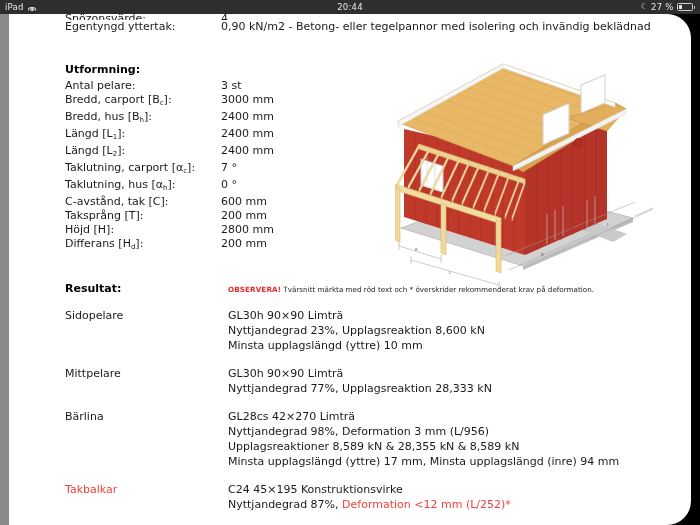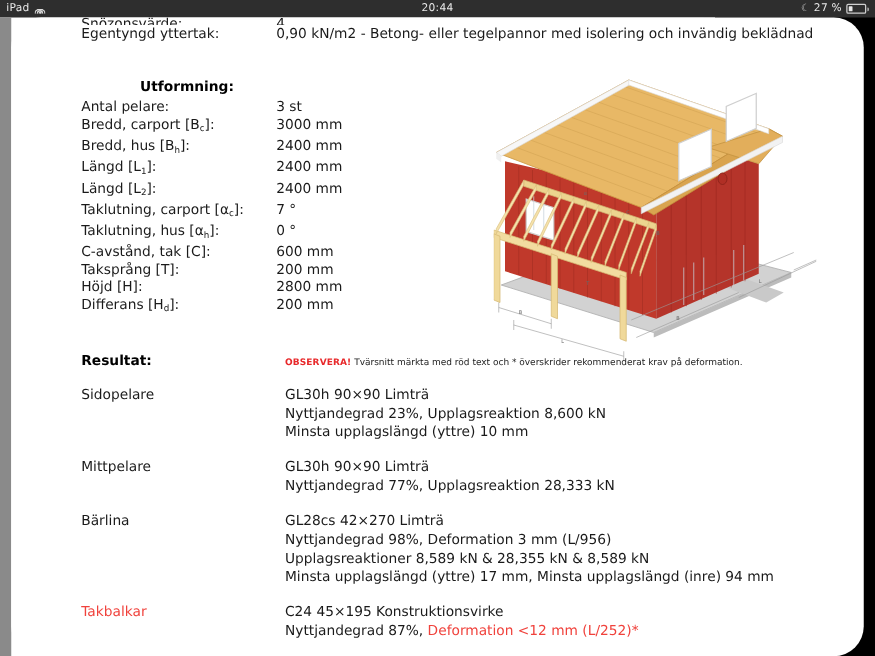--- a/index.html
+++ b/index.html
@@ -56,21 +56,21 @@
   .lbl { width: 156px; flex: 0 0 156px; }
   .val { flex: 1 1 auto; }
   sub { font-size: 7px; vertical-align: -2px; }
 
   .topblock { position: absolute; left: 56px; top: -2px; right: 14px; }
   .topblock .row:first-child { overflow: hidden; height: 8px; }
 
   .section-head { font-weight: bold; font-size: 11px; color: #000; }
 
   .utformning { position: absolute; left: 56px; top: 49px; width: 330px; }
-  .utformning .section-head { margin-bottom: 3px; margin-left: 47px; }
+  .utformning .section-head { margin-bottom: 3px; }
 
   
   .illus { position: absolute; left: 386px; top: 42px; width: 296px; height: 232px; }
   .illus svg { display: block; width: 100%; height: 100%; }
 
   
   .resultat { position: absolute; left: 56px; top: 268px; right: 10px; }
   .res-head-row { display: flex; align-items: flex-end; }
   .res-head-row .lbl { width: 163px; flex: 0 0 163px; }
   .observera { font-size: 7.2px; color: #222; line-height: 10px; padding-top: 2px; }

